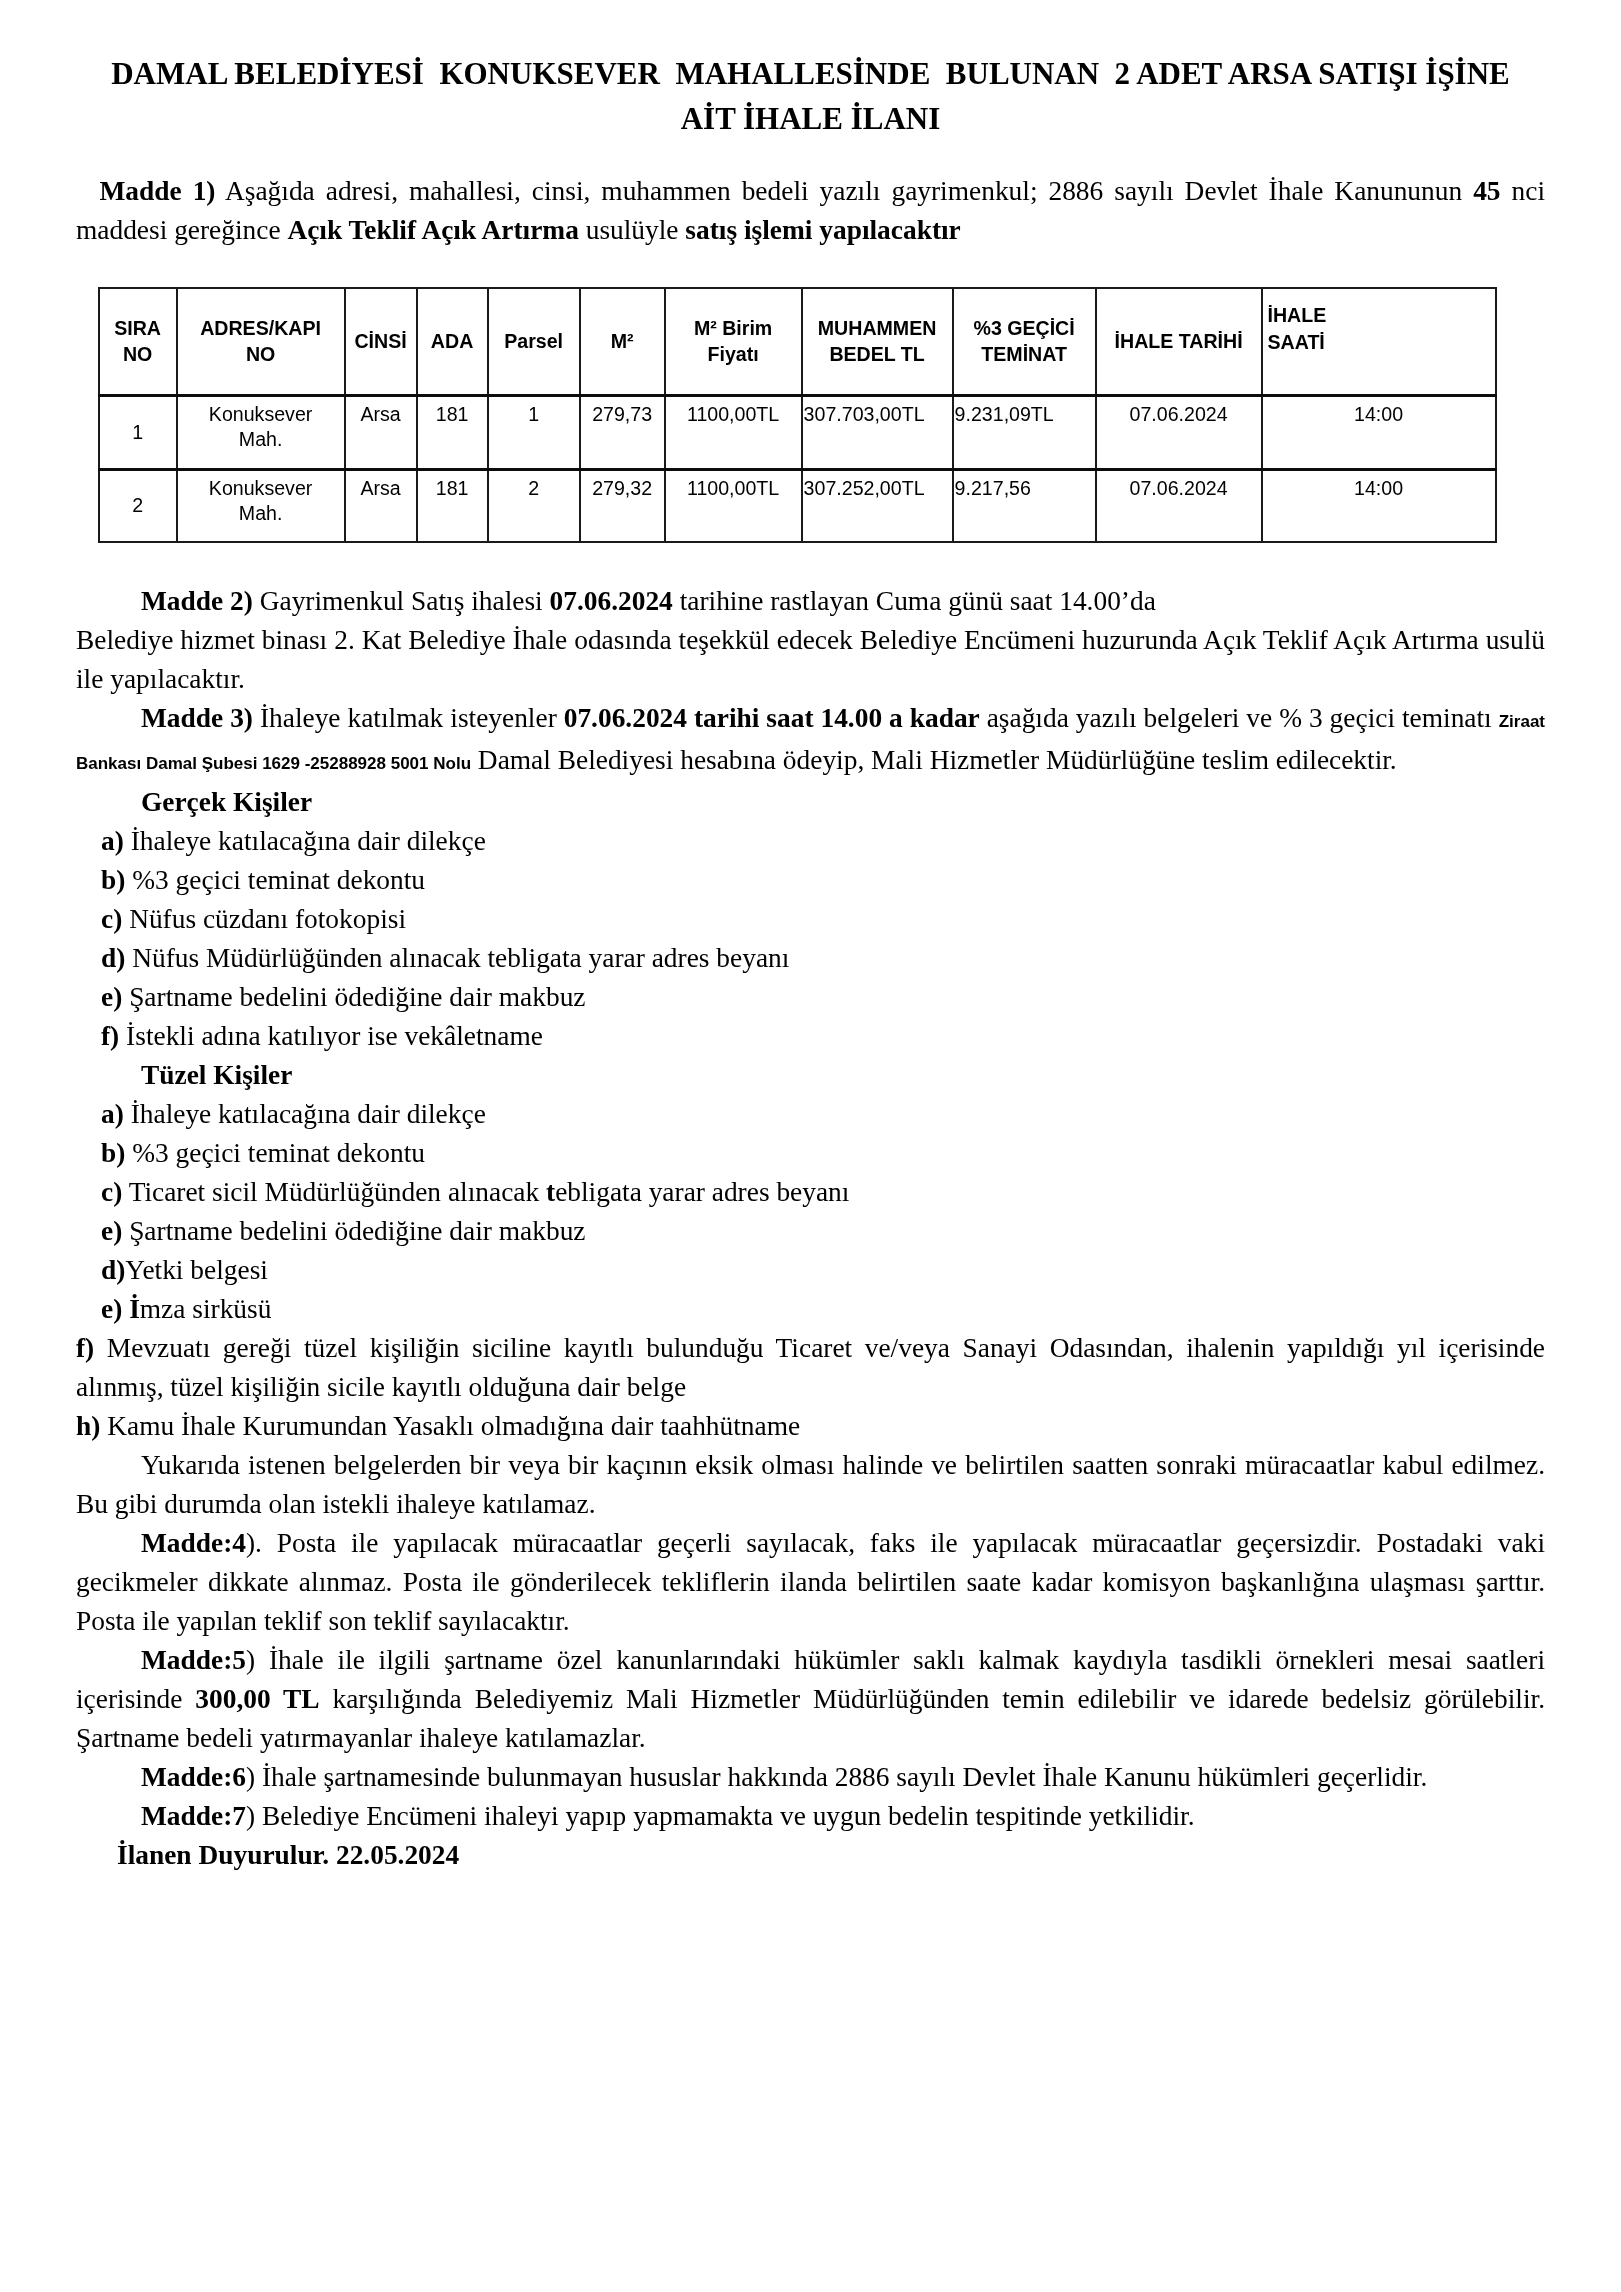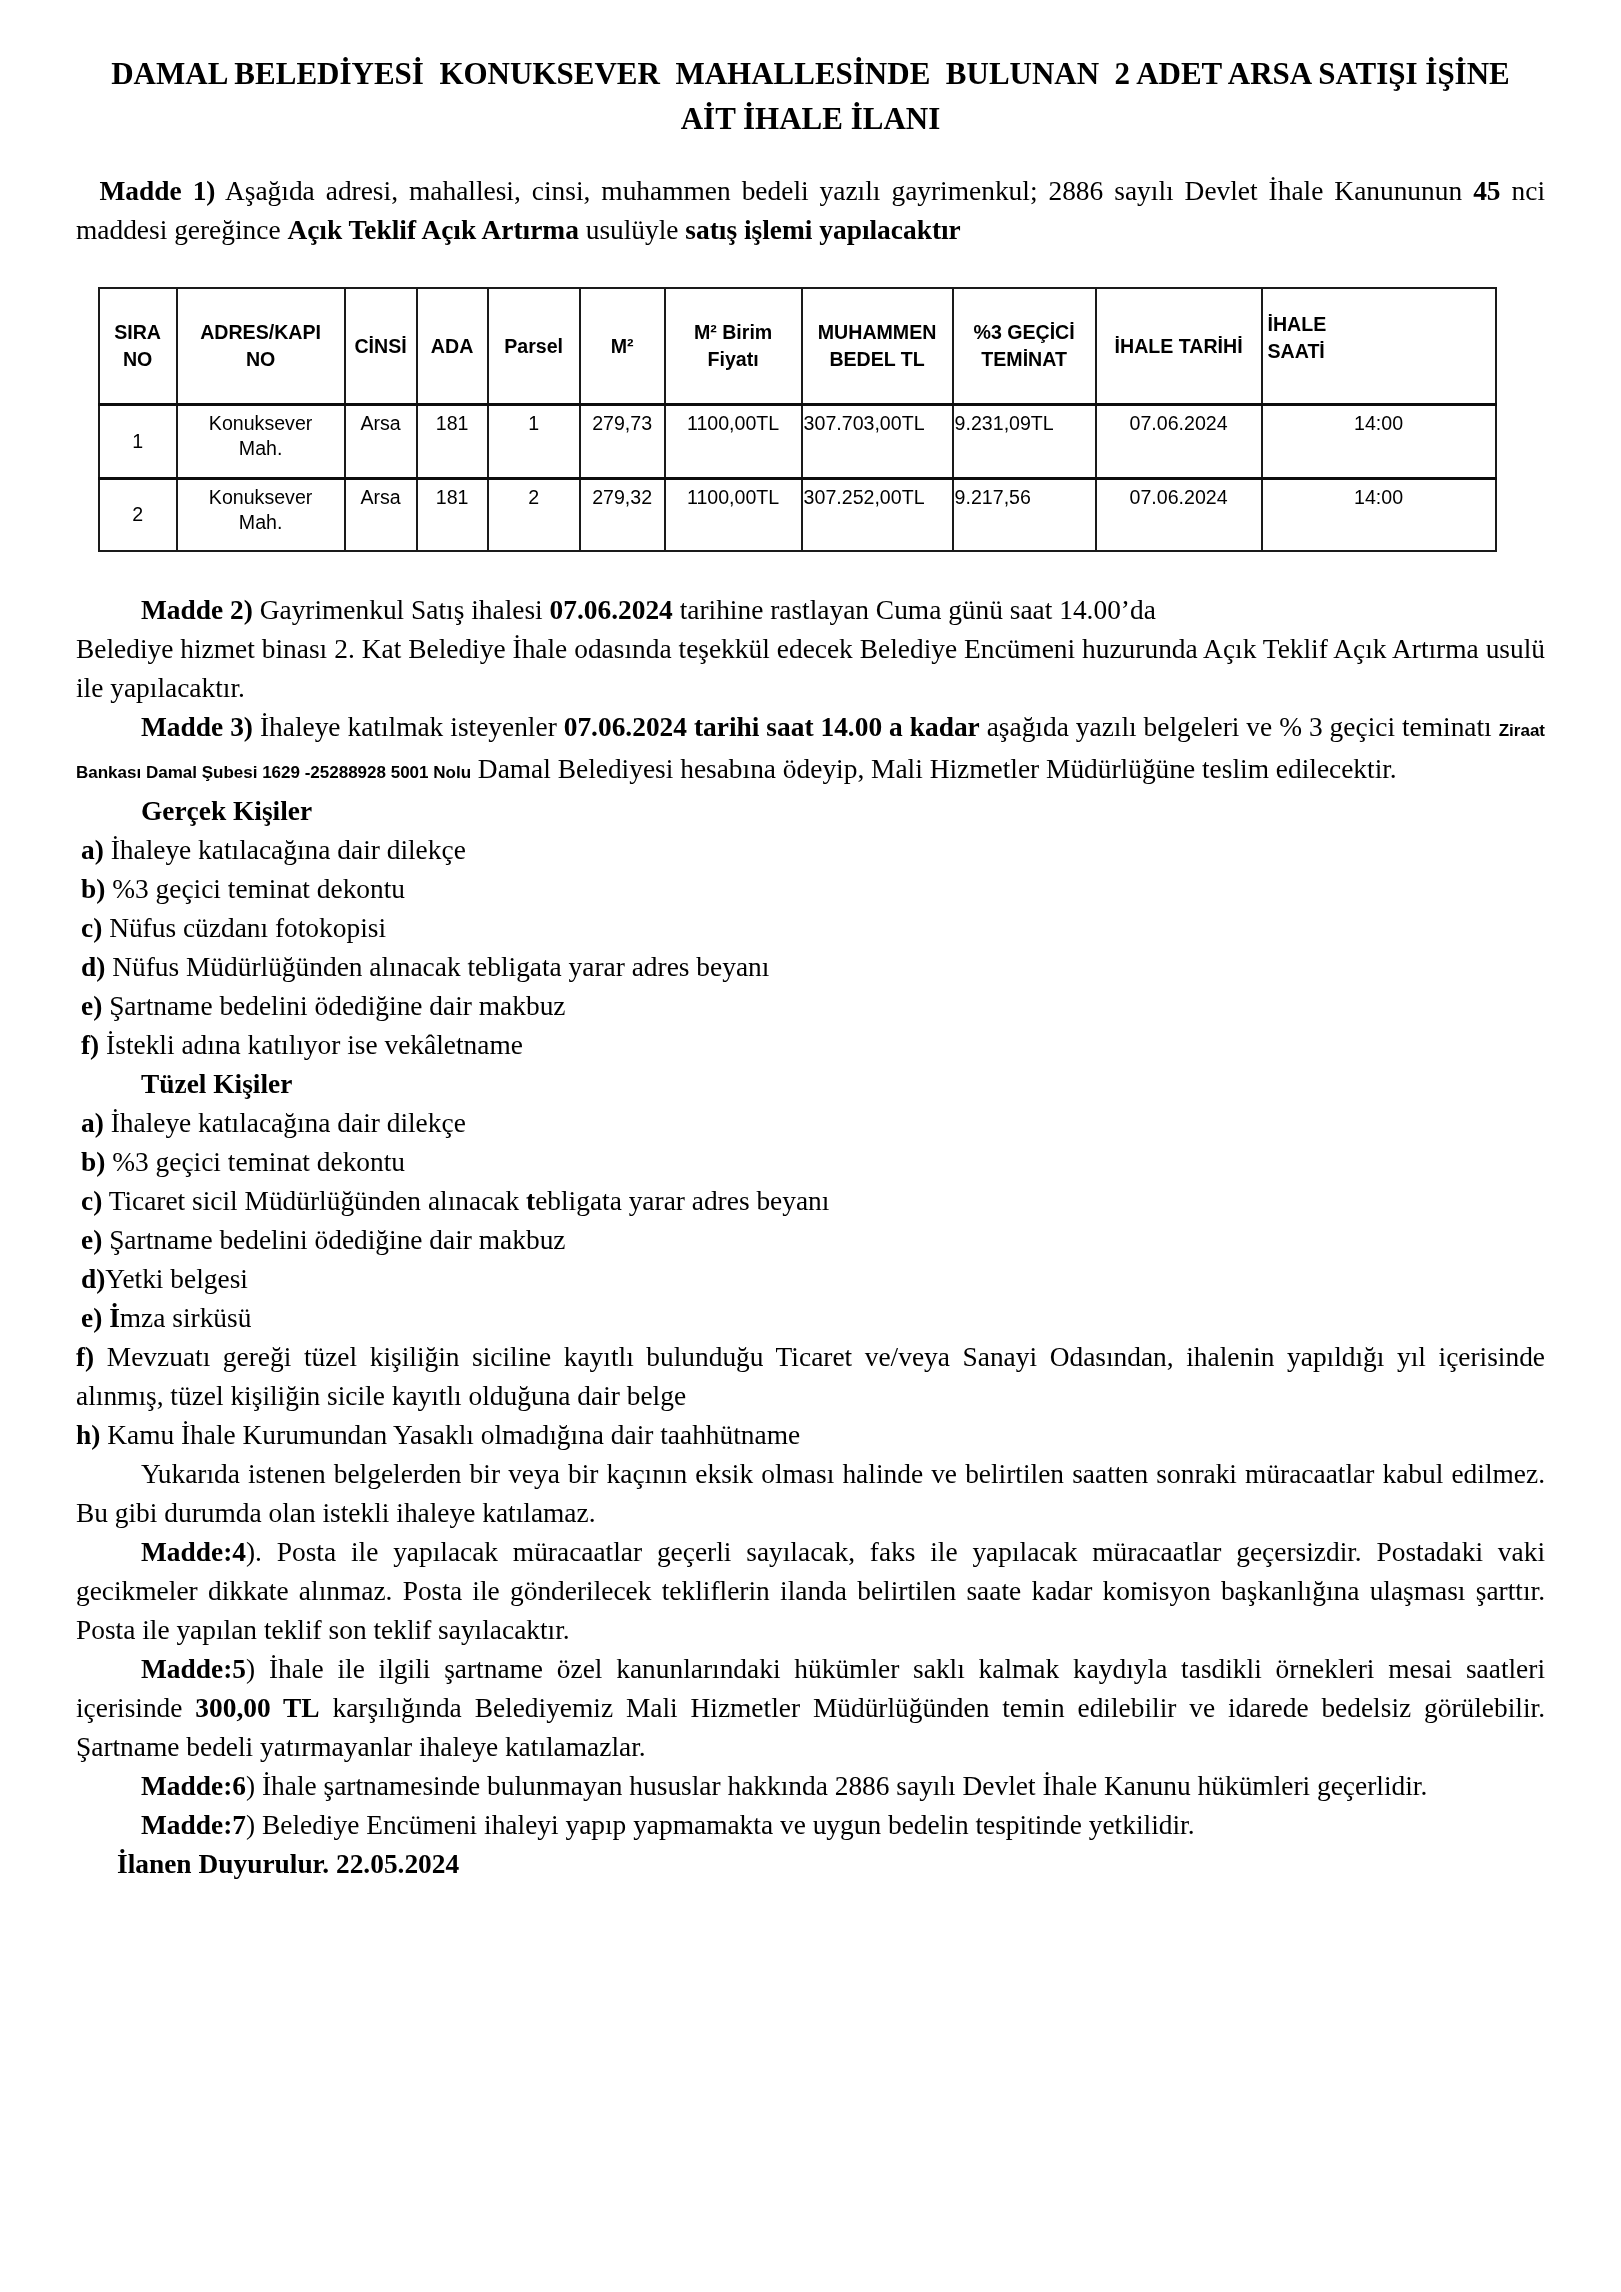--- a/index.html
+++ b/index.html
@@ -23,21 +23,21 @@
     line-height: 45px;
     white-space: pre-wrap;
   }
   .para {
     margin: 0;
     line-height: 39px;
     text-align: justify;
   }
   .ind    { text-indent: 65px; }
   .ind-sm { text-indent: 23.5px; }
-  .item   { margin-left: 5px; text-align: left; }
+  .item   { margin-left: 25px; text-align: left; }
   .footer-line { margin-left: 41px; font-weight: bold; text-align: left; }
   .b { font-weight: bold; }
   .sans { font-family: "Liberation Sans", "DejaVu Sans", sans-serif; font-size: 17px; }
 
   table.ihale {
     border-collapse: collapse;
     table-layout: fixed;
     width: 1397px;
     margin: 37px 0 39px 21.6px;
     font-family: "Liberation Sans", "DejaVu Sans", sans-serif;
@@ -54,21 +54,21 @@
     padding: 5.9px 4.9px;
     font-size: 19.6px;
     font-weight: bold;
     line-height: 26.5px;
     text-align: center;
     vertical-align: middle;
   }
   .ihale thead th.top-left {
     text-align: left;
     vertical-align: top;
-    padding-top: 22px;
+    padding-top: 13px;
   }
   .ihale tbody td {
     height: 61px;
     padding: 4.9px 5.9px;
     font-size: 19.6px;
     line-height: 25.5px;
     text-align: center;
     vertical-align: top;
   }
   .ihale tbody tr + tr td { border-top: 3.9px solid #0d0d0d; }

